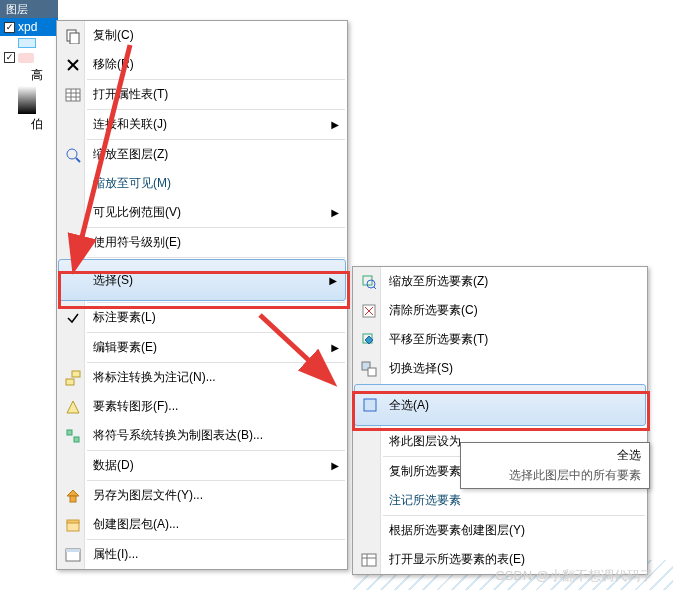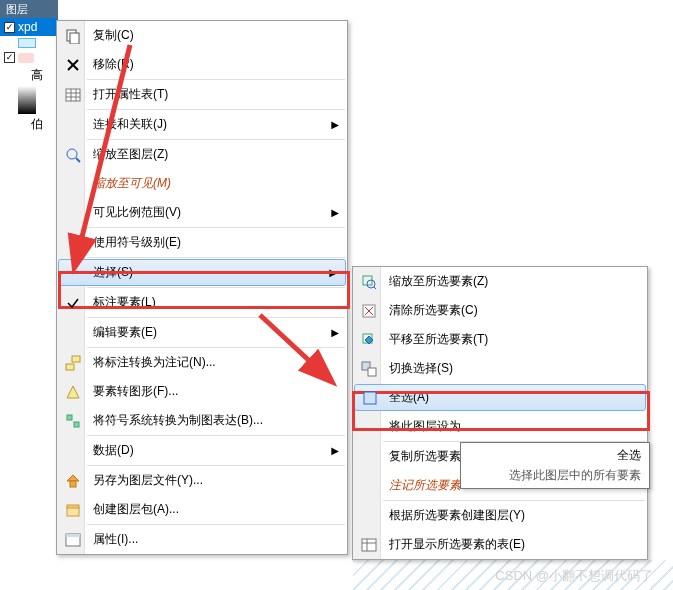--- a/index.html
+++ b/index.html
@@ -13,23 +13,23 @@
 .layer-gradient { width: 18px; height: 28px; background: linear-gradient(to bottom, #fff, #000); margin-left: 18px; }
 .blur-text { color: #888; filter: blur(0.5px); }
 .menu { position: absolute; background: #fff; border: 1px solid #a0a0a0; box-shadow: 2px 2px 4px rgba(0,0,0,0.25); }
 .menu1 { left: 56px; top: 20px; width: 292px; }
 .menu2 { left: 352px; top: 266px; width: 296px; }
 .menu-icon-col { width: 28px; background: #f0f0f0; position: absolute; left: 0; top: 0; bottom: 0; border-right: 1px solid #e0e0e0; }
 .menu-items { position: relative; }
 .menu-item { display: flex; align-items: center; height: 29px; padding-left: 4px; position: relative; cursor: default; }
 .menu-item .ico { width: 24px; height: 20px; display: flex; align-items: center; justify-content: center; z-index: 1; }
 .menu-item .lbl { padding-left: 8px; flex: 1; color: #000; }
-.menu-item.disabled .lbl { color: #c2410c; font-style: italic; }
+.menu-item.disabled .lbl { color: #0c4a6e; }
 .menu-item .arrow { position: absolute; right: 8px; font-size: 10px; }
-.menu-item.hover { background: linear-gradient(to bottom, #e8f1fb, #cfe3f7); border: 1px solid #7ab1e0; border-radius: 3px; height: 27px; margin: 1px; padding-left: 3px; }
+.menu-item.hover { background: linear-gradient(to bottom, #e8f1fb, #cfe3f7); border: 1px solid #7ab1e0; border-radius: 3px; height: 42px; margin: 1px; padding-left: 3px; }
 .menu-item.hover .ico { width: 23px; }
 .sep { height: 1px; background: #e0e0e0; margin-left: 30px; margin-right: 2px; }
 .redbox { position: absolute; border: 3px solid #e53935; pointer-events: none; }
 .red-arrow { position: absolute; pointer-events: none; }
 .tooltip { position: absolute; background: #fff; border: 1px solid #767676; padding: 4px 8px; box-shadow: 2px 2px 4px rgba(0,0,0,0.2); font-size: 12px; }
 .tooltip .tt-title { font-weight: normal; margin-bottom: 3px; }
 .tooltip .tt-body { color: #575757; }
 .watermark { position: absolute; right: 20px; bottom: 5px; color: #d0d0d0; font-size: 13px; margin-left: 38px; }
 .diag-lines { position: absolute; right: 0; bottom: 0; width: 320px; height: 30px; background: repeating-linear-gradient(135deg, rgba(120,180,220,0.3) 0 2px, transparent 2px 10px); z-index: -1; }
 svg { display: block; }

